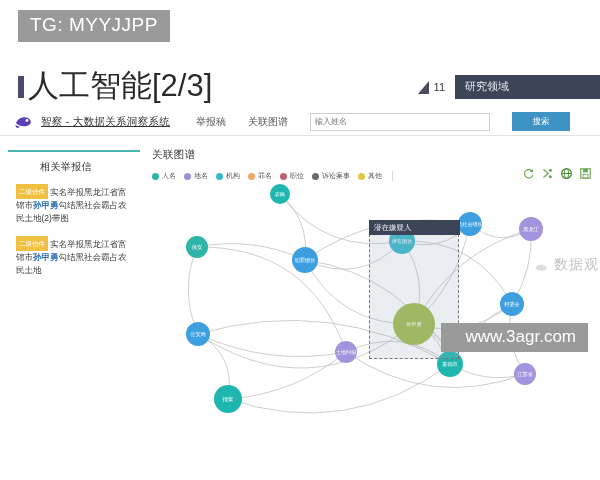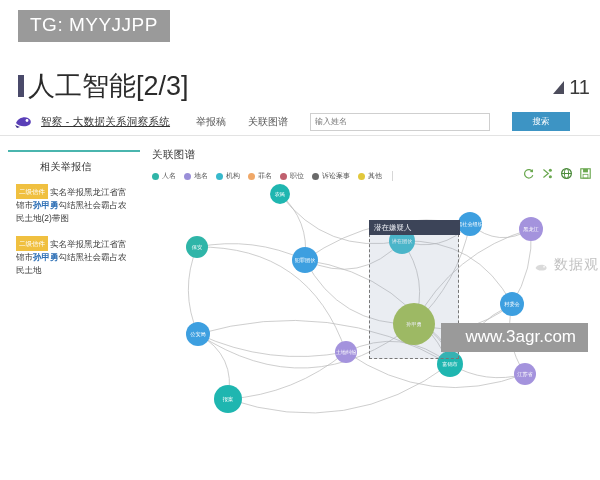--- a/index.html
+++ b/index.html
@@ -43,21 +43,21 @@
     position: absolute;
     left: 0;
     top: 68px;
     width: 600px;
     height: 40px;
   }
   .page-title {
     position: absolute;
     left: 18px;
     top: 0px;
-    font-size: 27px;
+    font-size: 31px;
     color: #2b2b2b;
     font-weight: 500;
     letter-spacing: 0px;
     white-space: nowrap;
     line-height: 36px;
   }
   .page-title .title-bar {
     display: inline-block;
     width: 6px;
     height: 22px;
@@ -74,21 +74,21 @@
     height: 22px;
   }
   .counter-triangle {
     width: 0;
     height: 0;
     border-left: 11px solid transparent;
     border-bottom: 13px solid #4c4c5c;
     margin-right: 5px;
   }
   .counter-num {
-    font-size: 20px;
+    font-size: 11px;
     color: #3a3a3a;
     margin-right: 10px;
     line-height: 1;
   }
   .research-banner {
     background: #3c4458;
     color: #e8eaf0;
     font-size: 11px;
     padding: 4px 10px 5px 10px;
     width: 145px;
@@ -342,20 +342,21 @@
 
 <div id="root">
 
   <div class="tg-tag">TG: MYYJJPP</div>
 
   <div class="title-band">
     <div class="page-title"><span class="title-bar"></span><span>人工智能[2/3]</span></div>
     <div class="slide-counter-wrap">
       <div class="counter-triangle"></div>
       <div class="counter-num">11</div>
+      <div class="research-banner">研究领域</div>
     </div>
   </div>
 
   <div class="nav-bar">
     <svg class="brand-logo" viewBox="0 0 20 16">
       <path d="M2 9 C4 4, 10 2, 14 4 C17 5.5, 18 9, 15 11 C12 13, 5 13, 2 9 Z" fill="#5a3fb8"></path>
       <circle cx="13" cy="6.5" r="1.4" fill="#ffffff"></circle>
       <path d="M1 11 L6 13 L3 14 Z" fill="#3a2a8a"></path>
     </svg>
     <div class="brand-name">智察 - 大数据关系洞察系统</div>

